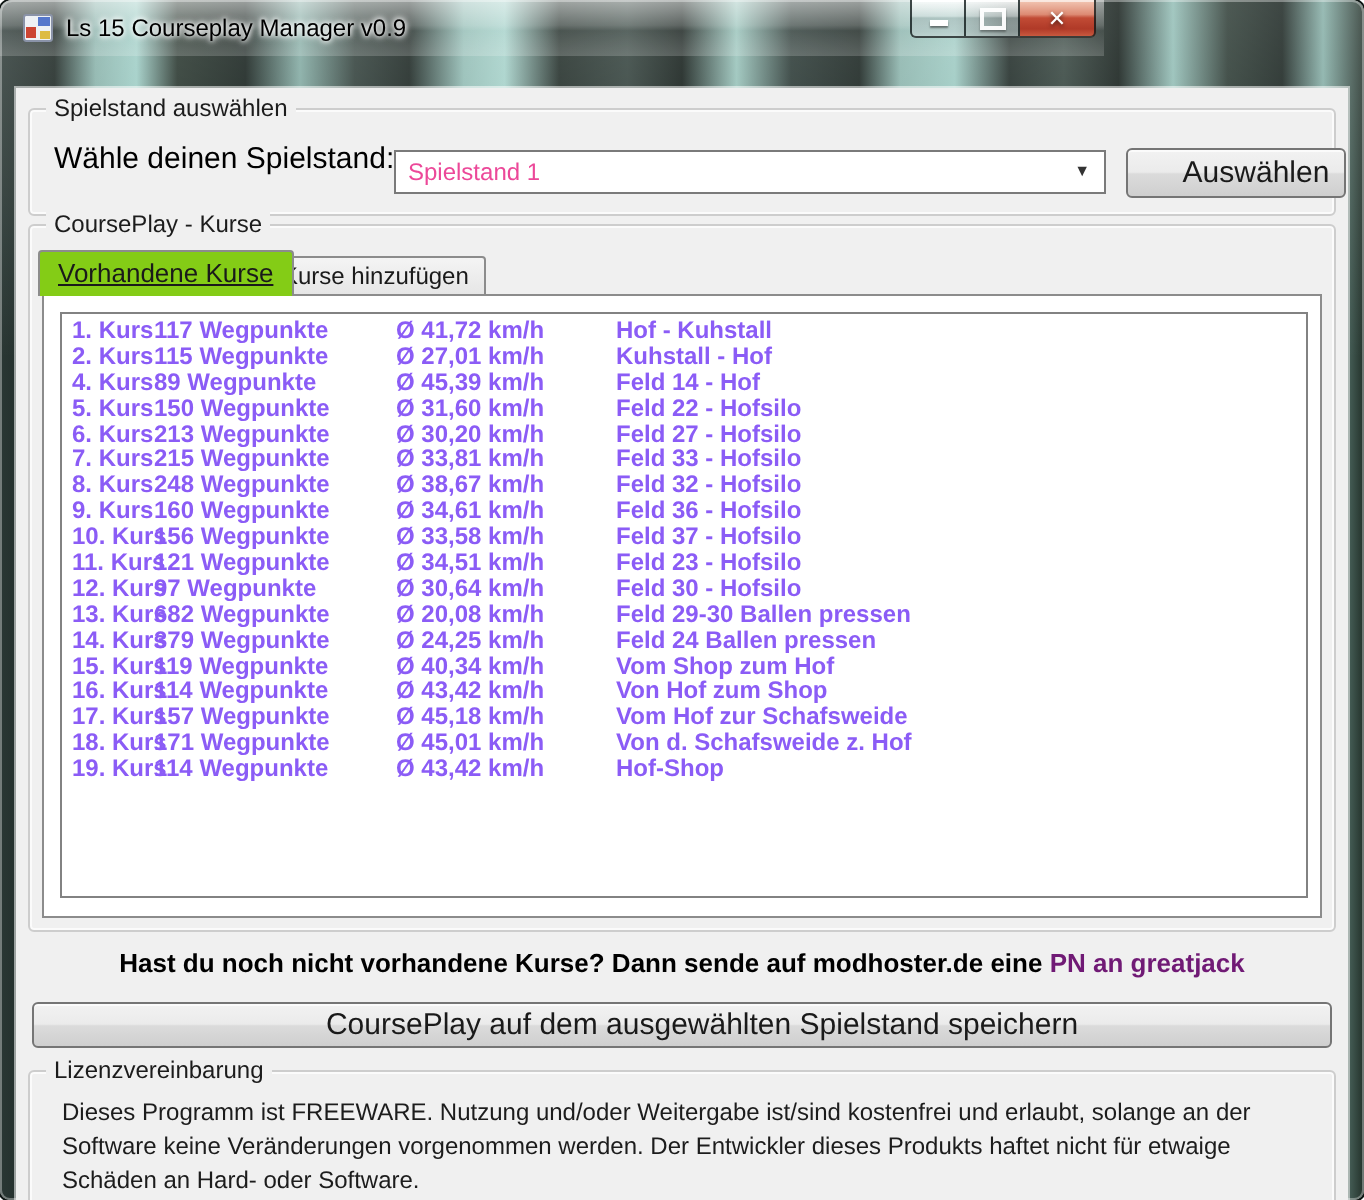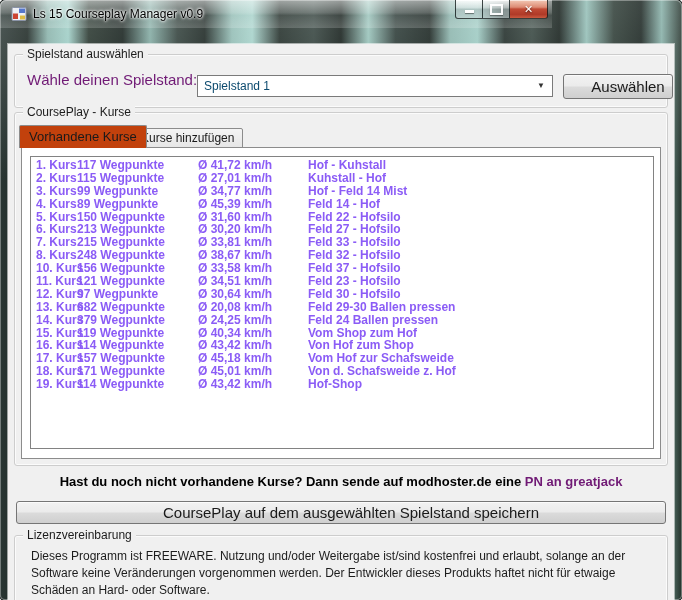--- a/index.html
+++ b/index.html
@@ -51,43 +51,43 @@
   }
   .groupbox{
     position:absolute;border:1px solid #cdcdcd;border-radius:3px;
     box-shadow:inset 0 0 0 1px rgba(255,255,255,.7);
   }
   .groupbox .legend{
     position:absolute;top:-8px;left:8px;background:#f0f0f0;padding:0 4px;
     font-size:12px;color:#1c1c1c;white-space:nowrap;
   }
   .g-spielstand{left:6px;top:10px;width:652px;height:52px;}
-  .lbl-spielstand{position:absolute;left:12px;top:16px;font-size:15px;color:#701a75;white-space:nowrap;}
+  .lbl-spielstand{position:absolute;left:12px;top:16px;font-size:15px;color:#000000;white-space:nowrap;}
   .combo{
     position:absolute;left:182px;top:20px;width:356px;height:22px;background:#fff;
     border:1px solid #7a7a7a;box-sizing:border-box;cursor:default;
   }
-  .combo .combo-text{position:absolute;left:6px;top:0;line-height:20px;font-size:12px;color:#0c4a6e;}
+  .combo .combo-text{position:absolute;left:6px;top:0;line-height:20px;font-size:12px;color:#ec4899;}
   .combo .combo-arrow{position:absolute;right:7px;top:0;line-height:20px;font-size:8px;color:#333;}
   .btn{
     border:1px solid #757575;border-radius:3px;box-sizing:border-box;
     background:linear-gradient(180deg,#f2f2f2,#ebebeb 48%,#dbdbdb 52%,#cfcfcf);
     box-shadow:inset 0 1px 0 #fbfbfb;
     color:#1a1a1a;text-align:center;cursor:default;padding-left:20px;
   }
   .btn-auswaehlen{position:absolute;left:548px;top:19px;width:110px;height:25px;font-size:15px;line-height:23px;}
   
   .g-kurse{left:6px;top:68px;width:652px;height:352px;}
   .tab{
     position:absolute;box-sizing:border-box;font-size:12px;color:#1a1a1a;
     border:1px solid #8c8c8c;white-space:nowrap;
   }
   .tab.active{
     left:4px;top:12px;height:23px;padding:0 9px;line-height:22px;font-size:13px;
-    background:#c2410c;border-bottom:none;z-index:3;border-radius:2px 2px 0 0;
+    background:#84cc16;border-bottom:none;z-index:3;border-radius:2px 2px 0 0;text-decoration:underline;
   }
   .tab.inactive{
     left:117px;top:15px;height:20px;padding:0 8px;line-height:19px;
     background:linear-gradient(180deg,#f4f4f4,#e6e6e6);z-index:1;border-radius:2px 2px 0 0;
   }
   .tabpage{
     position:absolute;left:6px;top:34px;width:640px;height:312px;background:#fff;
     border:1px solid #8c8c8c;box-sizing:border-box;z-index:2;
   }
   .listbox{
@@ -162,26 +162,20 @@
               <span class="c-rt">Hof - Kuhstall</span>
             </div>
 
             <div class="course-row">
               <span class="c-nr">2. Kurs</span>
               <span class="c-wp">115 Wegpunkte</span>
               <span class="c-sp">Ø 27,01 km/h</span>
               <span class="c-rt">Kuhstall - Hof</span>
             </div>
 
-            <div class="course-row">
-              <span class="c-nr">3. Kurs</span>
-              <span class="c-wp">99 Wegpunkte</span>
-              <span class="c-sp">Ø 34,77 km/h</span>
-              <span class="c-rt">Hof - Feld 14 Mist</span>
-            </div>
 
             <div class="course-row">
               <span class="c-nr">4. Kurs</span>
               <span class="c-wp">89 Wegpunkte</span>
               <span class="c-sp">Ø 45,39 km/h</span>
               <span class="c-rt">Feld 14 - Hof</span>
             </div>
 
             <div class="course-row">
               <span class="c-nr">5. Kurs</span>
@@ -204,20 +198,26 @@
               <span class="c-rt">Feld 33 - Hofsilo</span>
             </div>
 
             <div class="course-row">
               <span class="c-nr">8. Kurs</span>
               <span class="c-wp">248 Wegpunkte</span>
               <span class="c-sp">Ø 38,67 km/h</span>
               <span class="c-rt">Feld 32 - Hofsilo</span>
             </div>
 
+            <div class="course-row">
+              <span class="c-nr">9. Kurs</span>
+              <span class="c-wp">160 Wegpunkte</span>
+              <span class="c-sp">Ø 34,61 km/h</span>
+              <span class="c-rt">Feld 36 - Hofsilo</span>
+            </div>
 
             <div class="course-row">
               <span class="c-nr">10. Kurs</span>
               <span class="c-wp">156 Wegpunkte</span>
               <span class="c-sp">Ø 33,58 km/h</span>
               <span class="c-rt">Feld 37 - Hofsilo</span>
             </div>
 
             <div class="course-row">
               <span class="c-nr">11. Kurs</span>

